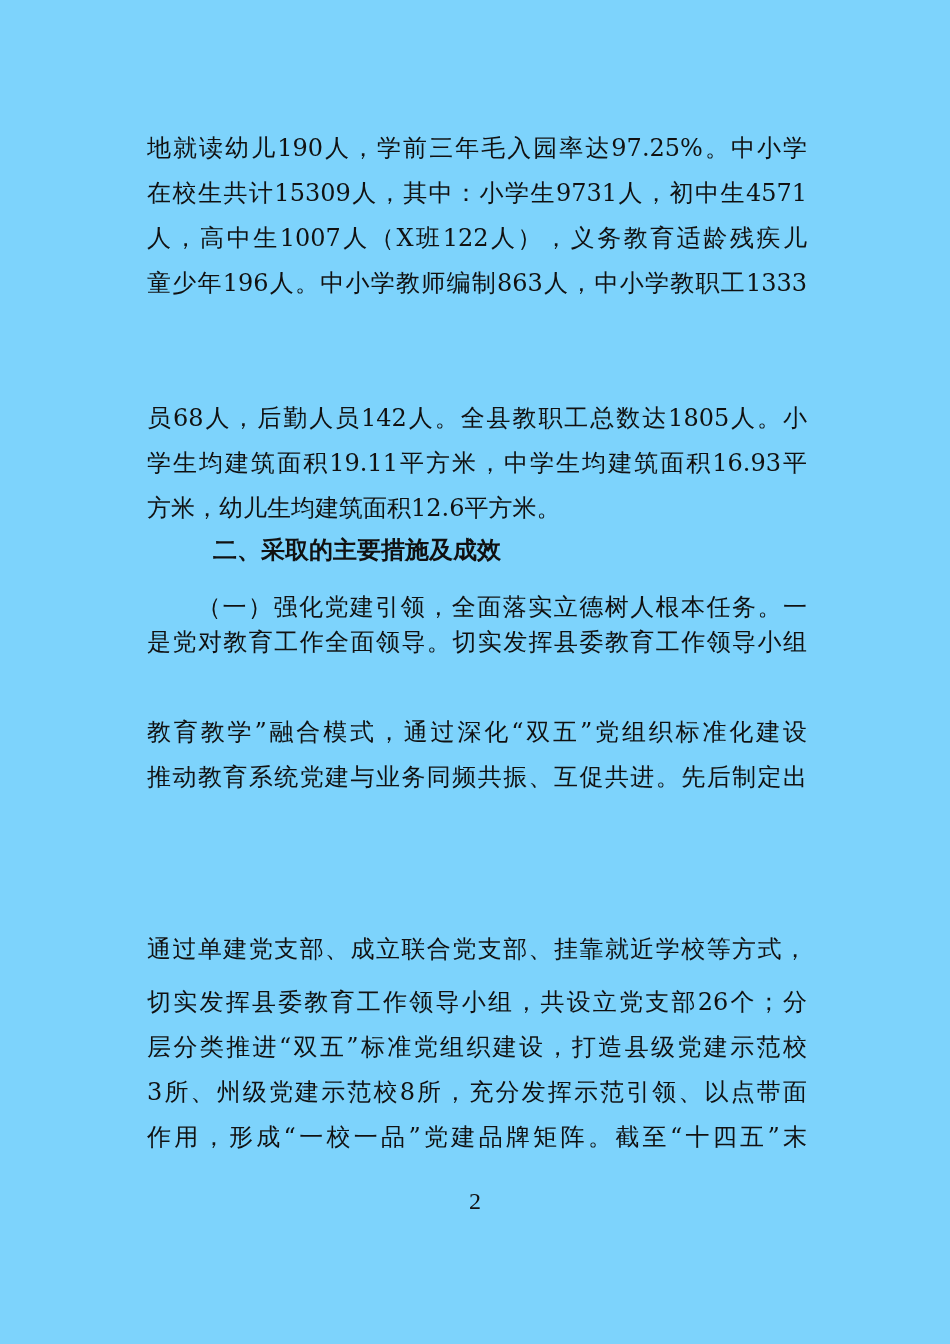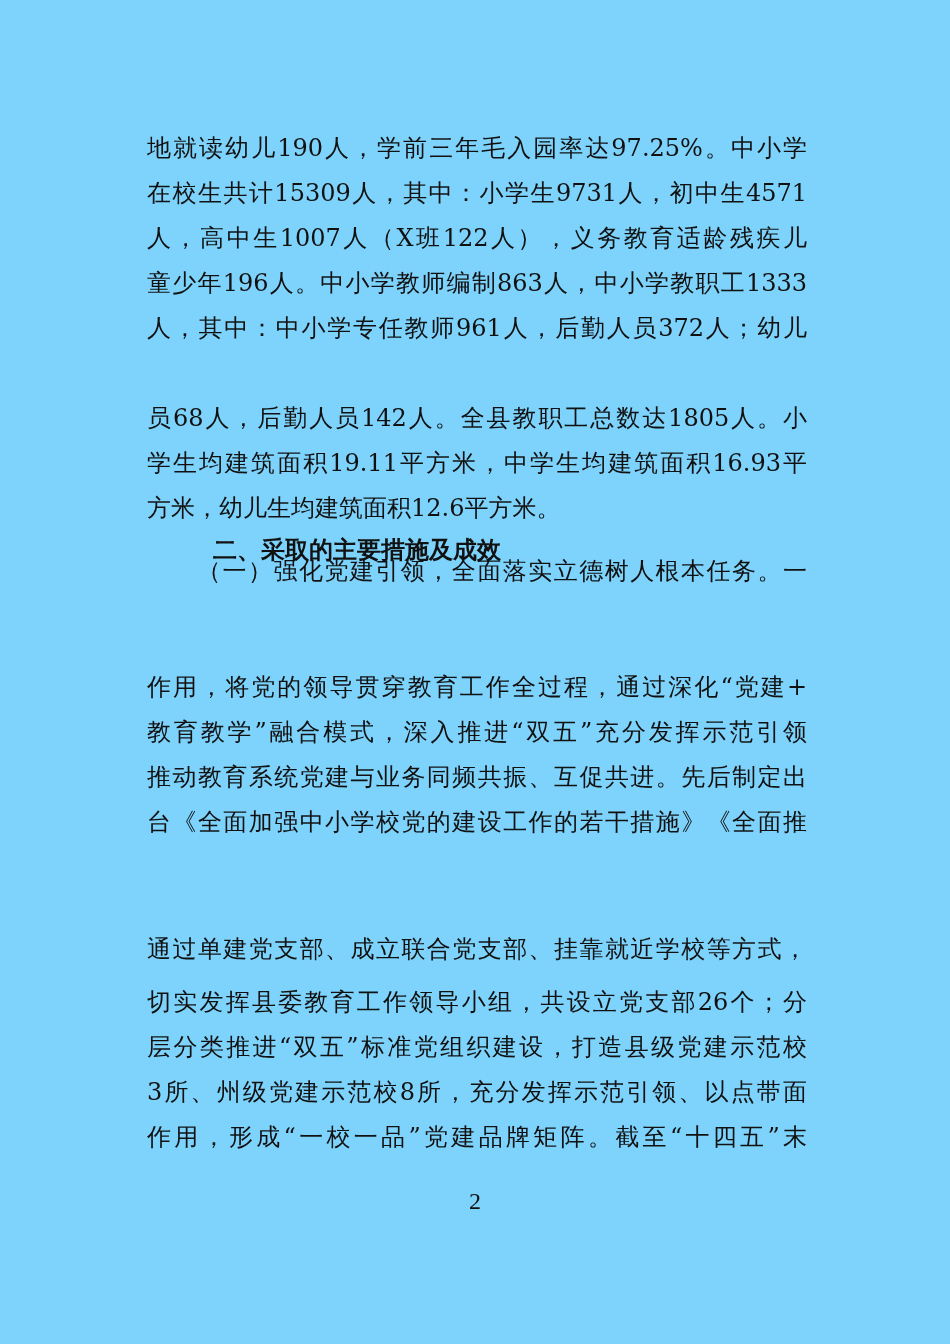--- a/index.html
+++ b/index.html
@@ -25,32 +25,30 @@
     }
   </style>
 </head>
 <body>
 
 <div class="page">
   <div class="line" style="top:133px">地就读幼儿190人，学前三年毛入园率达97.25%。中小学</div>
   <div class="line" style="top:178px">在校生共计15309人，其中：小学生9731人，初中生4571</div>
   <div class="line" style="top:223px">人，高中生1007人（X班122人），义务教育适龄残疾儿</div>
   <div class="line" style="top:268px">童少年196人。中小学教师编制863人，中小学教职工1333</div>
-  <div class="line" style="top:313px">人，其中：中小学专任教师961人，后勤人员372人；幼儿</div>
   <div class="line" style="top:403px">员68人，后勤人员142人。全县教职工总数达1805人。小</div>
   <div class="line" style="top:448px">学生均建筑面积19.11平方米，中学生均建筑面积16.93平</div>
   <div class="line last" style="top:493px">方米，幼儿生均建筑面积12.6平方米。</div>
 
   <div class="heading">二、采取的主要措施及成效</div>
 
-  <div class="line indent" style="top:556px">（一）强化党建引领，全面落实立德树人根本任务。一</div>
-  <div class="line" style="top:672px">作用，将党的领导贯穿教育工作全过程，通过深化“党建+</div>
-  <div class="line" style="top:717px">教育教学”融合模式，深入推进“双五”充分发挥示范引领</div>
+  <div class="line indent" style="top:592px">（一）强化党建引领，全面落实立德树人根本任务。一</div>
+  <div class="line" style="top:627px">是党对教育工作全面领导。切实发挥县委教育工作领导小组</div>
+  <div class="line" style="top:717px">教育教学”融合模式，通过深化“双五”党组织标准化建设</div>
   <div class="line" style="top:762px">推动教育系统党建与业务同频共振、互促共进。先后制定出</div>
-  <div class="line" style="top:807px">台《全面加强中小学校党的建设工作的若干措施》《全面推</div>
   <div class="line" style="top:934px">通过单建党支部、成立联合党支部、挂靠就近学校等方式，</div>
   <div class="line" style="top:987px">切实发挥县委教育工作领导小组，共设立党支部26个；分</div>
   <div class="line" style="top:1032px">层分类推进“双五”标准党组织建设，打造县级党建示范校</div>
   <div class="line" style="top:1077px">3所、州级党建示范校8所，充分发挥示范引领、以点带面</div>
   <div class="line" style="top:1122px">作用，形成“一校一品”党建品牌矩阵。截至“十四五”末</div>
 
   <div class="pagenum">2</div>
 </div>
 
 </body></html>

